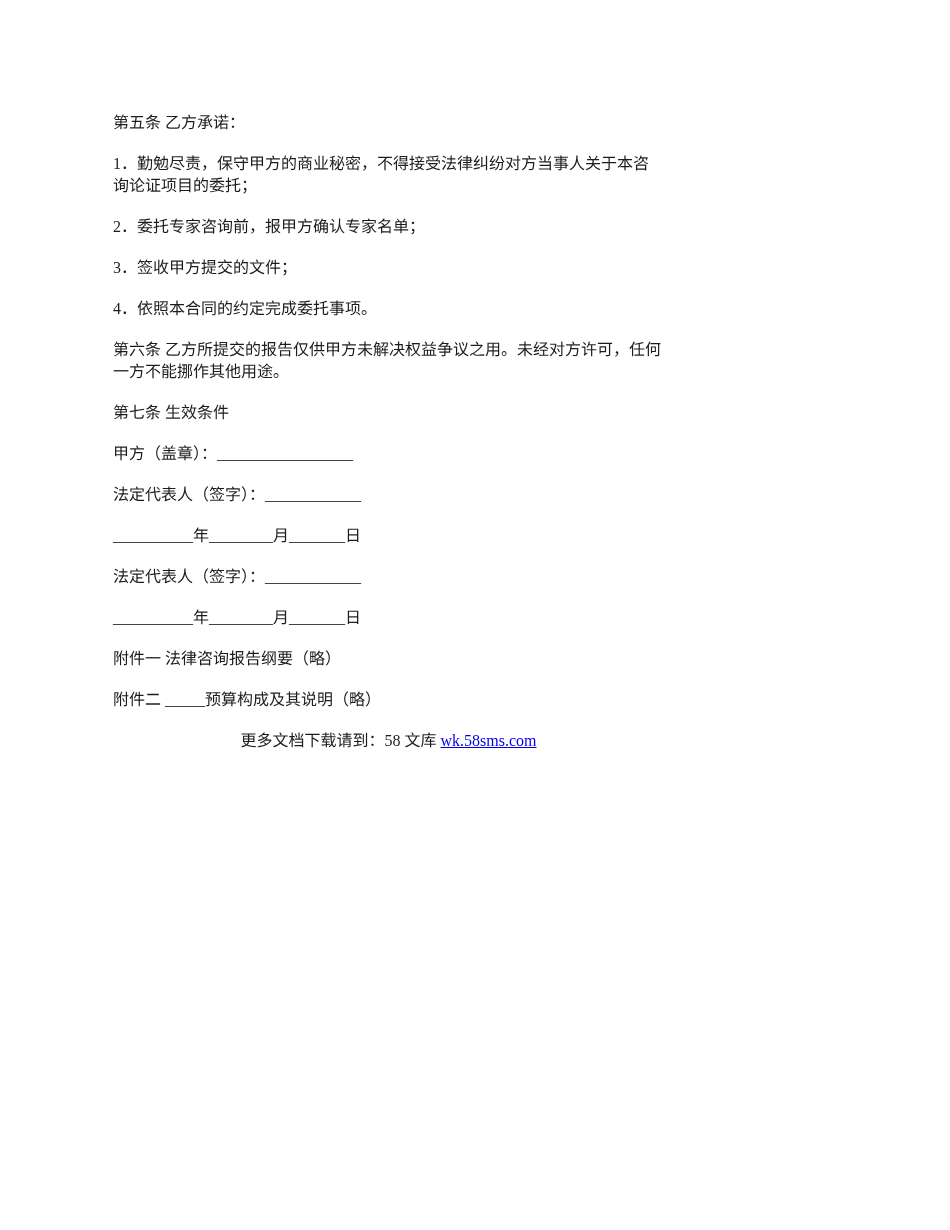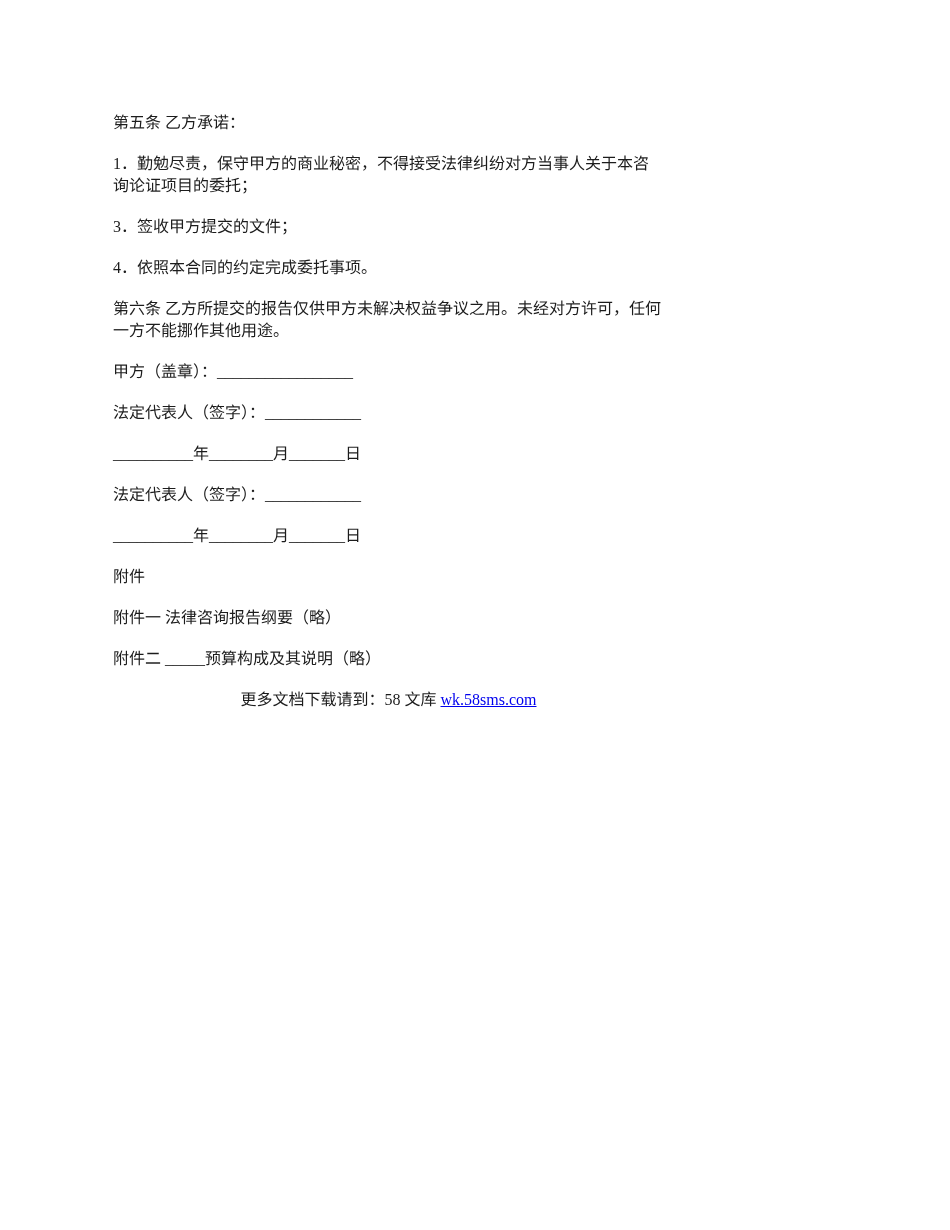--- a/index.html
+++ b/index.html
@@ -39,26 +39,27 @@
     text-align: center;
   }
 </style>
 </head>
 <body>
 
 <div class="page">
   <div class="content">
     <p>第五条 乙方承诺：</p>
     <p>1．勤勉尽责，保守甲方的商业秘密，不得接受法律纠纷对方当事人关于本咨询论证项目的委托；</p>
+    <p>2．委托专家咨询前，报甲方确认专家名单；</p>
     <p>3．签收甲方提交的文件；</p>
     <p>4．依照本合同的约定完成委托事项。</p>
     <p>第六条 乙方所提交的报告仅供甲方未解决权益争议之用。未经对方许可，任何一方不能挪作其他用途。</p>
+    <p>第七条 生效条件</p>
     <p>甲方（盖章）：_________________</p>
     <p>法定代表人（签字）：____________</p>
     <p>__________年________月_______日</p>
     <p>法定代表人（签字）：____________</p>
     <p>__________年________月_______日</p>
-    <p>附件</p>
     <p>附件一 法律咨询报告纲要（略）</p>
     <p>附件二 _____预算构成及其说明（略）</p>
     <p class="footer-note"><span>更多文档下载请到：58 文库 </span><a href="#">wk.58sms.com</a></p>
   </div>
 </div>
 
 </body></html>

